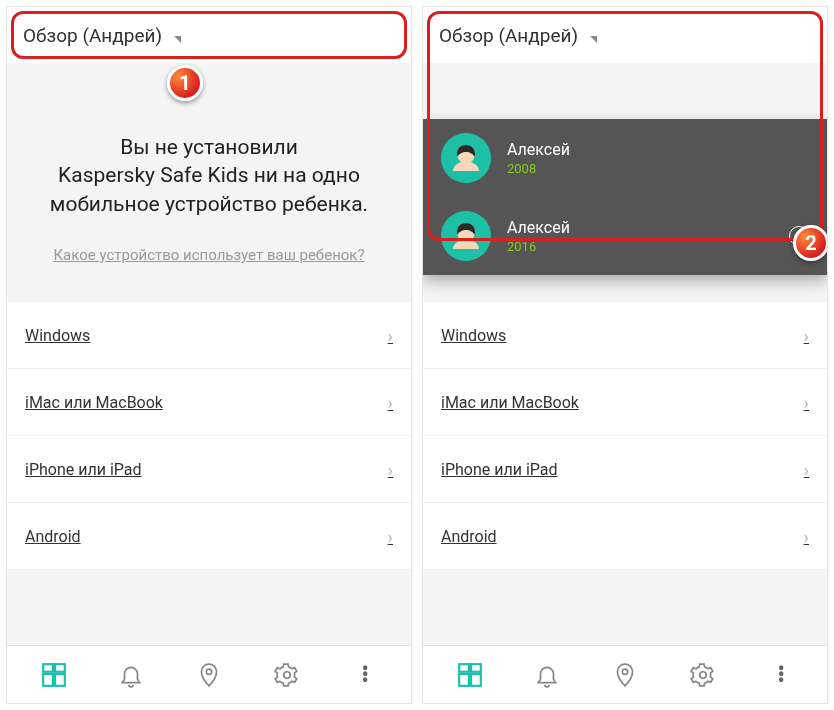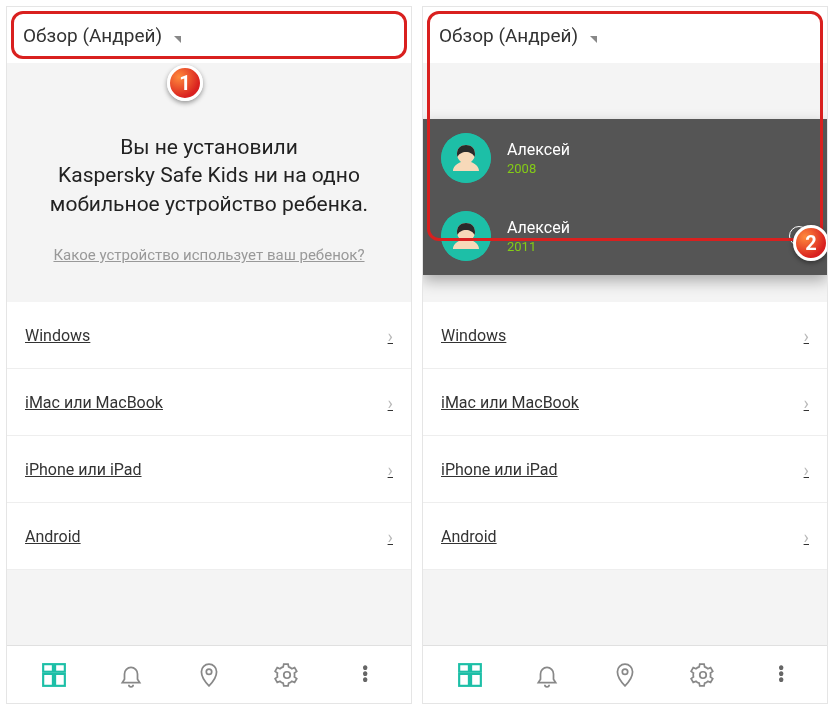--- a/index.html
+++ b/index.html
@@ -261,21 +261,21 @@
       <div class="profile">
         <div class="avatar">
           <svg viewBox="0 0 50 50">
               <circle cx="25" cy="25" r="25" fill="#1dbfa7"></circle>
               <path d="M25 12c-5 0-9 3-9 9 0 3 1.5 6 4 8-5 2-8 5-8 9h26c0-4-3-7-8-9 2.5-2 4-5 4-8 0-6-4-9-9-9z" fill="#f7d9b9"></path>
               <path d="M16 21c0-6 4-9 9-9s9 3 9 9c0 1-.2 2-.5 3-1-3-5-5-8.5-5s-7.5 2-8.5 5c-.3-1-.5-2-.5-3z" fill="#2a2a2a"></path>
             </svg>
         </div>
         <div class="profile-text">
           <div class="profile-name">Алексей</div>
-          <div class="profile-year">2011</div>
+          <div class="profile-year">2016</div>
         </div>
         <div class="check">
           <svg viewBox="0 0 16 16" width="11" height="11" fill="none" stroke="#fff" stroke-width="2">
               <path d="M3 8l3 3 7-7"></path>
             </svg>
         </div>
       </div>
     </div>
     <div class="intro">
       <h2>

